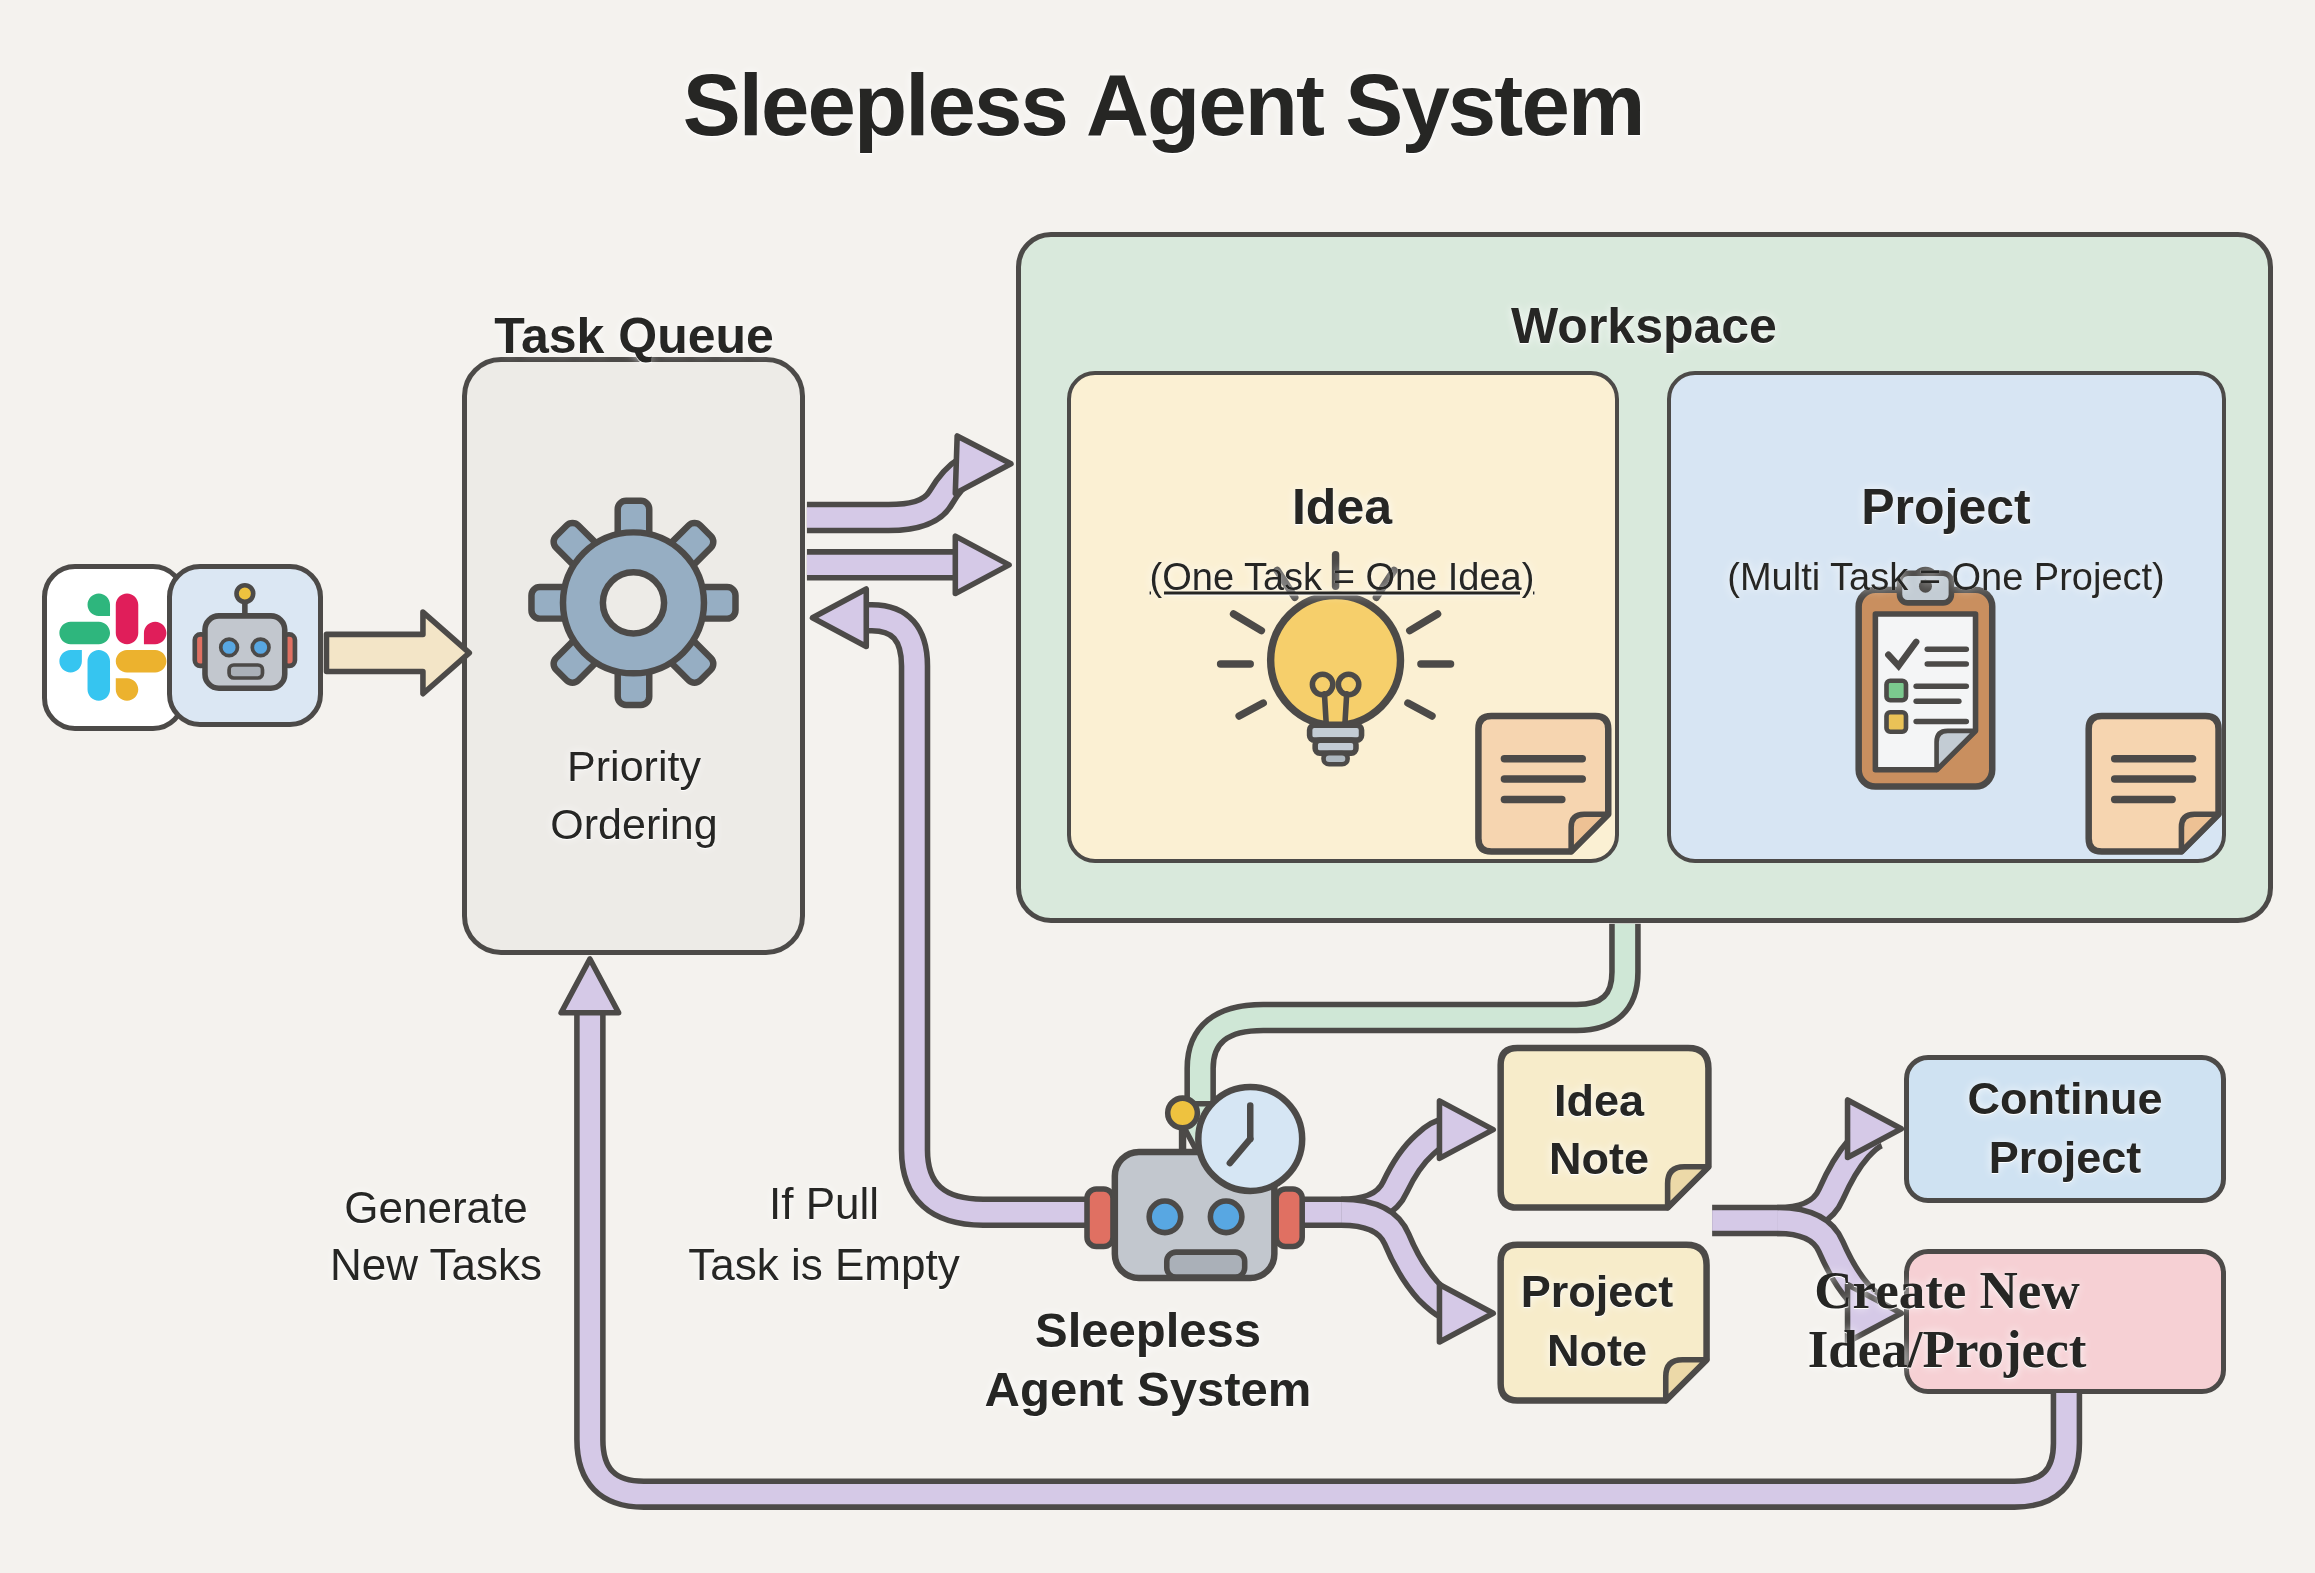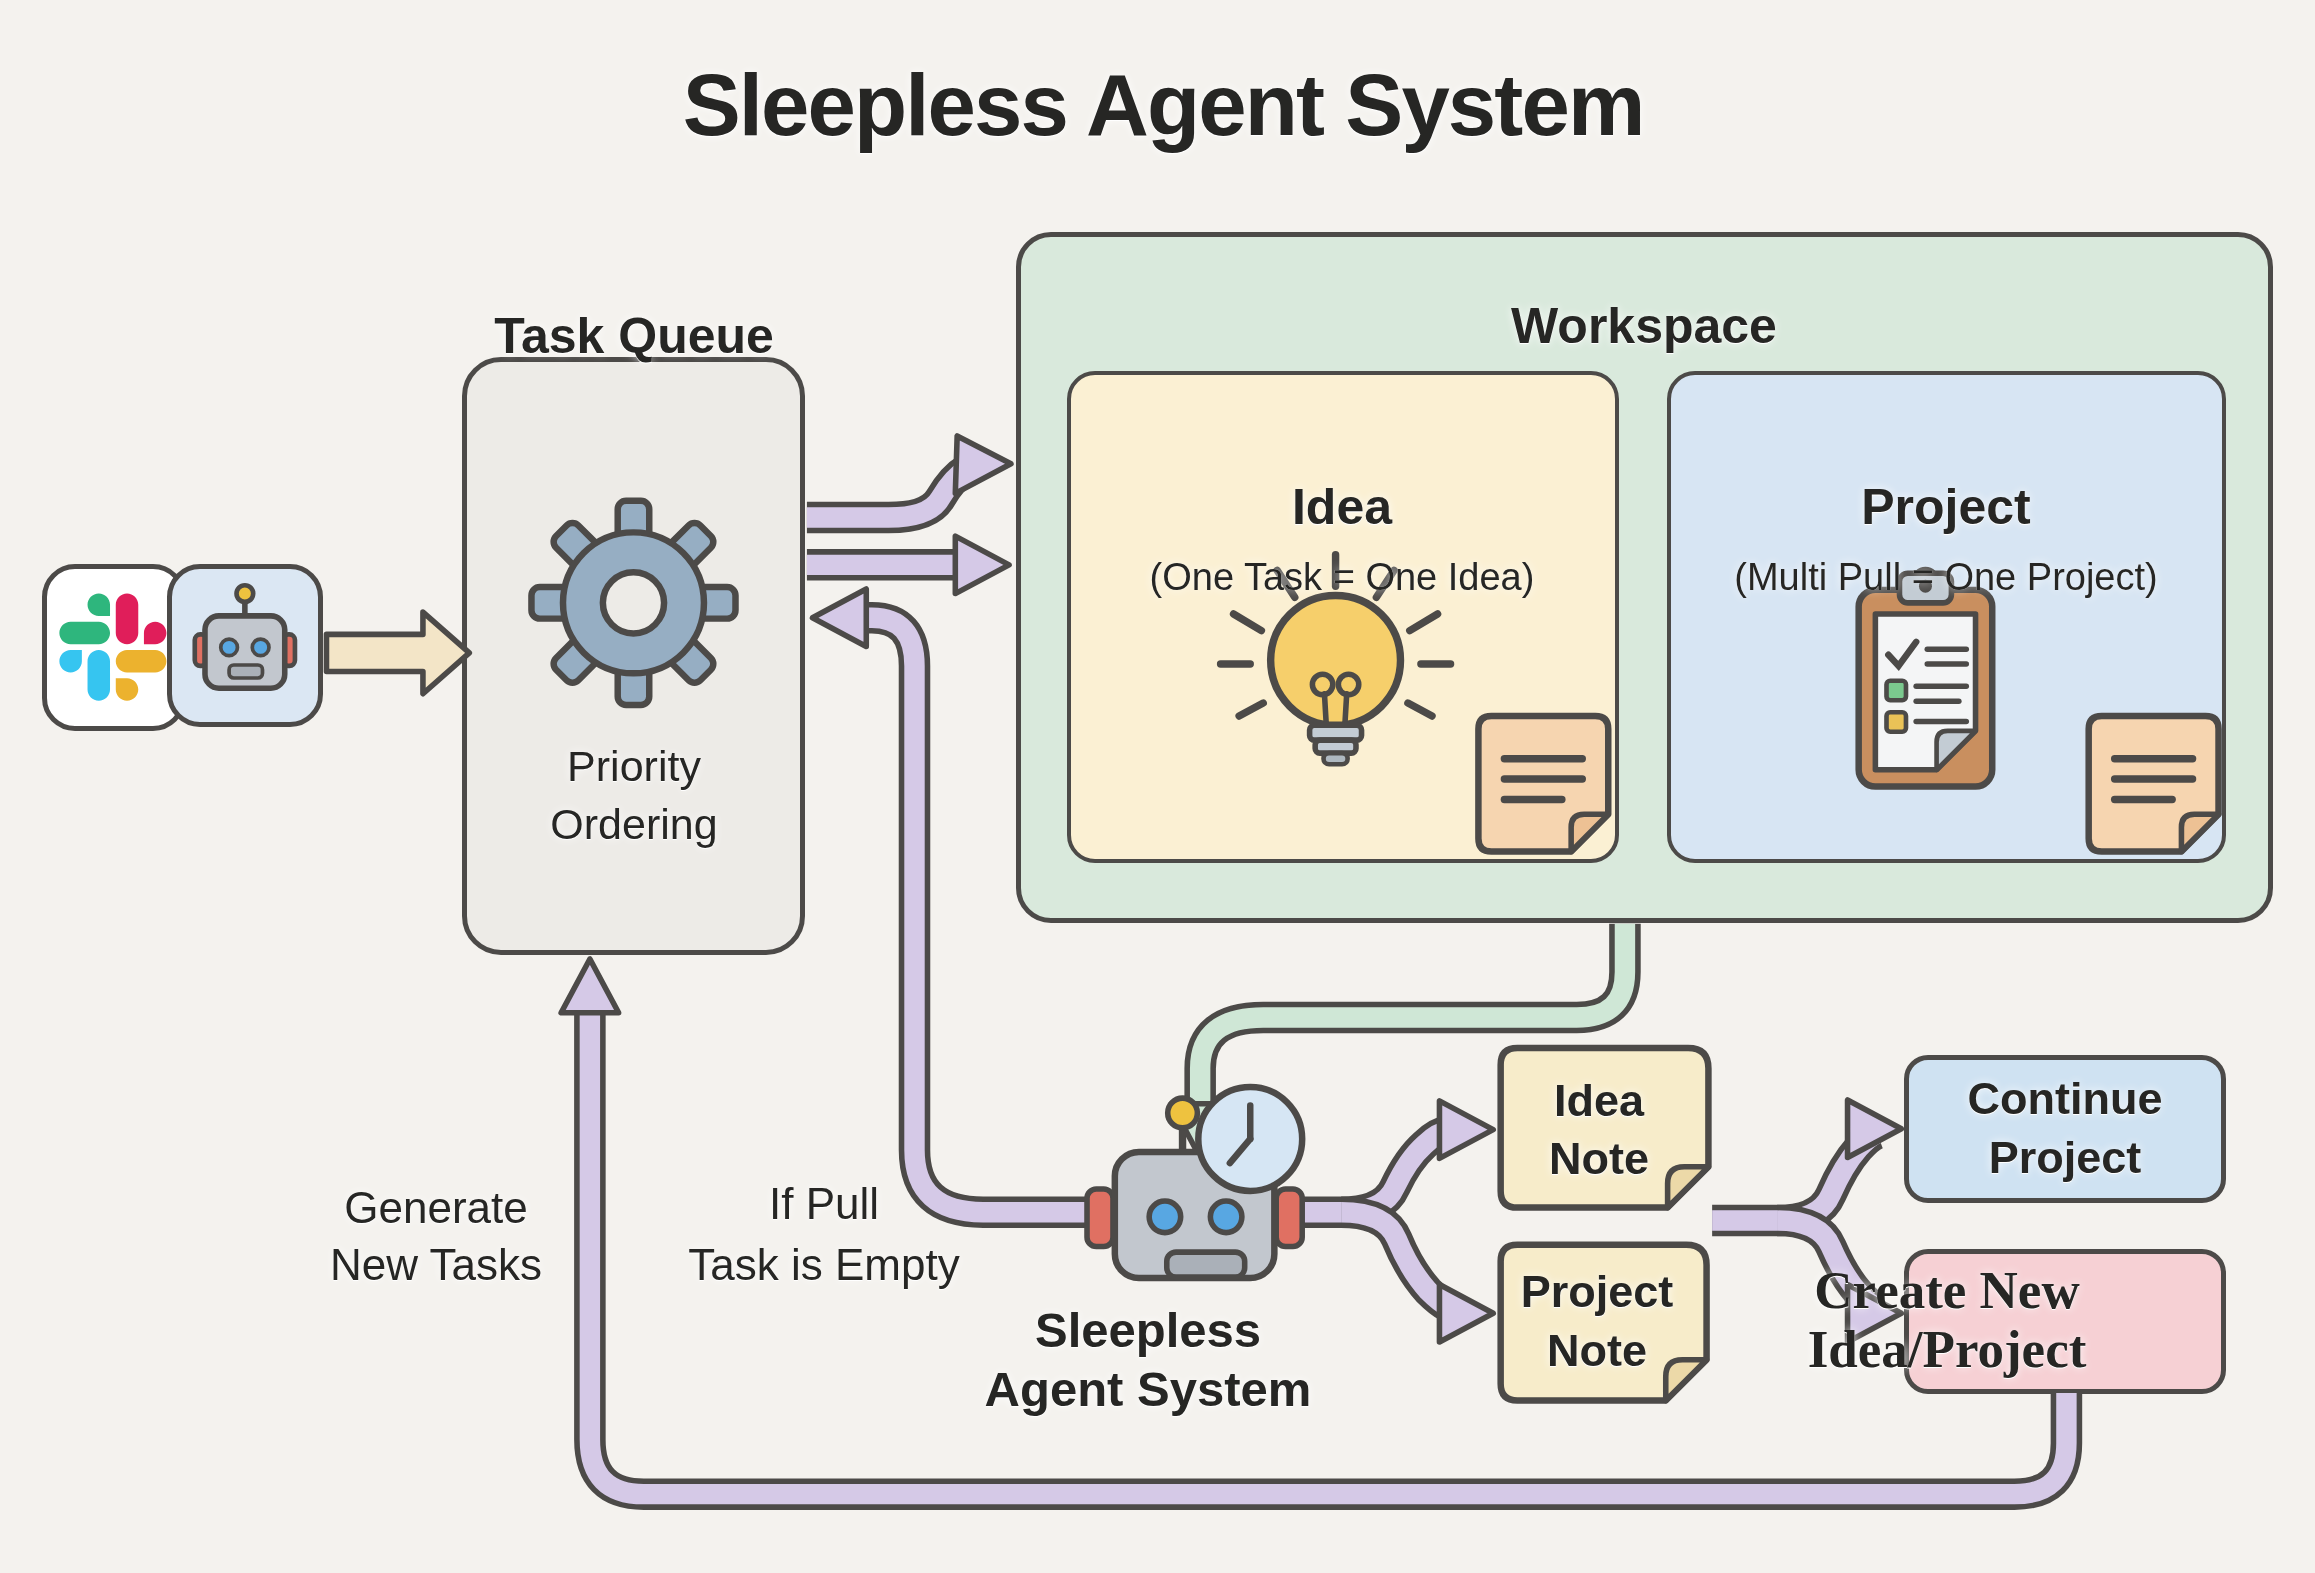--- a/index.html
+++ b/index.html
@@ -222,24 +222,24 @@
 
   <div class="lbl" style="left:634px;top:795px;font-size:43px;line-height:58px;text-align:center;">
     <span class="ln">Priority</span>
     <span class="ln">Ordering</span>
   </div>
 
 
   <div class="lbl b" style="left:1644px;top:326px;font-size:50px;">Workspace</div>
 
   <div class="lbl b" style="left:1342px;top:507px;font-size:50px;">Idea</div>
-  <div class="lbl" style="left:1342px;top:577px;font-size:38px;">(One Task = One Idea)</div>
+  <div class="lbl" style="left:1342px;top:577px;font-size:38px;text-decoration:underline;">(One Task = One Idea)</div>
 
   <div class="lbl b" style="left:1946px;top:507px;font-size:50px;">Project</div>
-  <div class="lbl" style="left:1946px;top:577px;font-size:38px;">(Multi Pull = One Project)</div>
+  <div class="lbl" style="left:1946px;top:577px;font-size:38px;">(Multi Task = One Project)</div>
 
   <div class="lbl b" style="left:1148px;top:1360px;font-size:49px;line-height:59px;">
     <span class="ln">Sleepless</span>
     <span class="ln">Agent System</span>
   </div>
 
   <div class="lbl b" style="left:1599px;top:1130px;font-size:45px;line-height:58px;">
     <span class="ln">Idea</span>
     <span class="ln">Note</span>
   </div>

